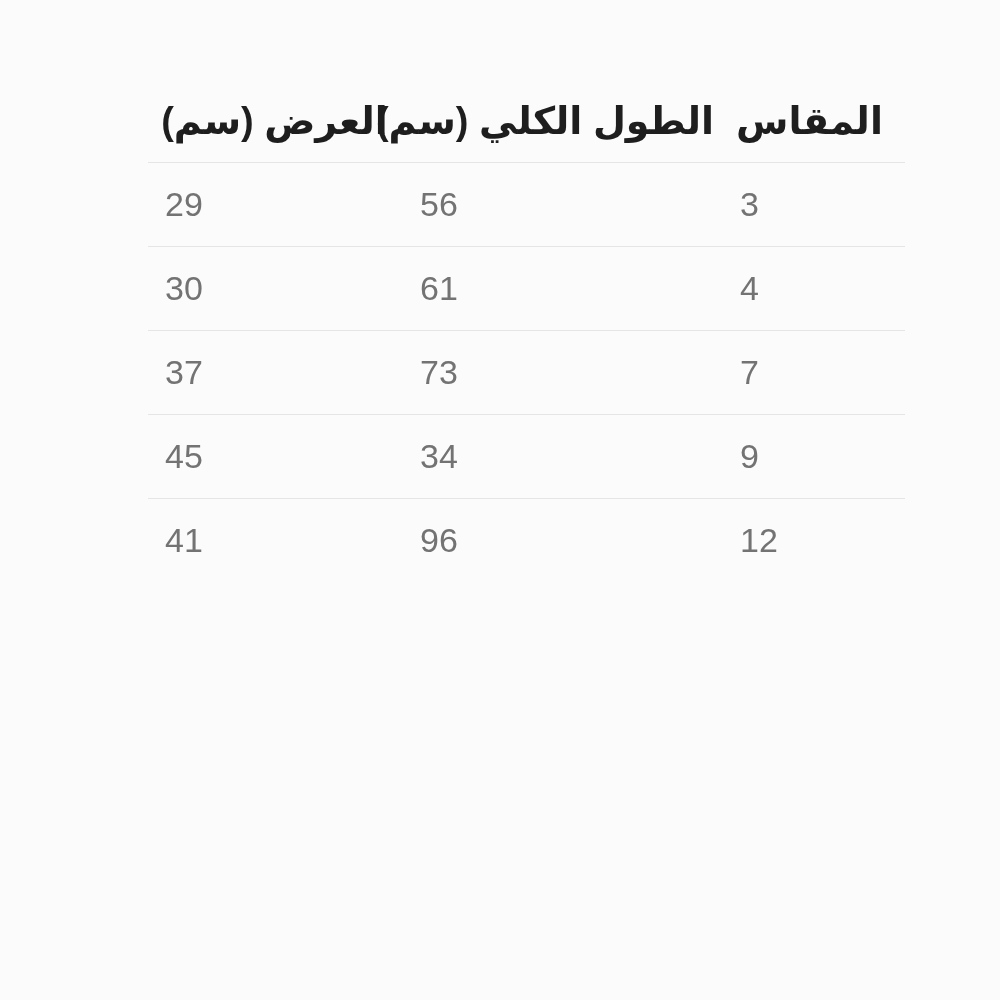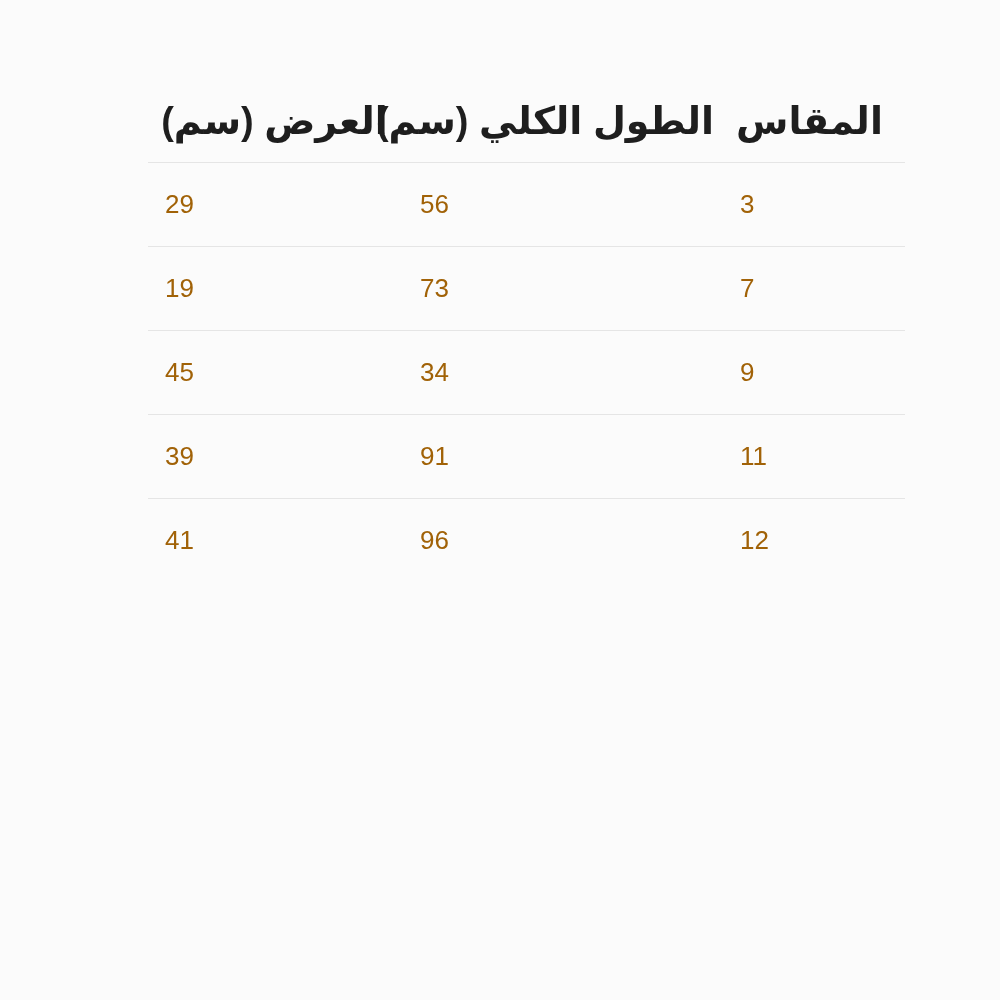--- a/index.html
+++ b/index.html
@@ -30,23 +30,23 @@
     padding: 0 4px 0 0;
     font-size: 38px;
     font-weight: 700;
     color: #1e1e1e;
     white-space: nowrap;
   }
   .size-table td {
     height: 81px;
     vertical-align: middle;
     text-align: left;
-    font-size: 26px;
+    font-size: 34px;
     font-weight: 400;
-    color: #a16207;
+    color: #737373;
     border-top: 1px solid #e5e5e5;
     white-space: nowrap;
   }
   .size-table td:nth-child(1) { padding-left: 17px; }
   .size-table td:nth-child(2) { padding-left: 15px; }
   .size-table td:nth-child(3) { padding-left: 22px; }
   col.c-width  { width: 257px; }
   col.c-length { width: 313px; }
   col.c-size   { width: 187px; }
 </style>
@@ -66,33 +66,33 @@
       <th>المقاس</th>
     </tr>
   </thead>
   <tbody>
     <tr>
       <td>29</td>
       <td>56</td>
       <td>3</td>
     </tr>
     <tr>
-      <td>19</td>
+      <td>30</td>
+      <td>61</td>
+      <td>4</td>
+    </tr>
+    <tr>
+      <td>37</td>
       <td>73</td>
       <td>7</td>
     </tr>
     <tr>
       <td>45</td>
       <td>34</td>
       <td>9</td>
-    </tr>
-    <tr>
-      <td>39</td>
-      <td>91</td>
-      <td>11</td>
     </tr>
     <tr>
       <td>41</td>
       <td>96</td>
       <td>12</td>
     </tr>
   </tbody>
 </table>
 
 </body></html>

